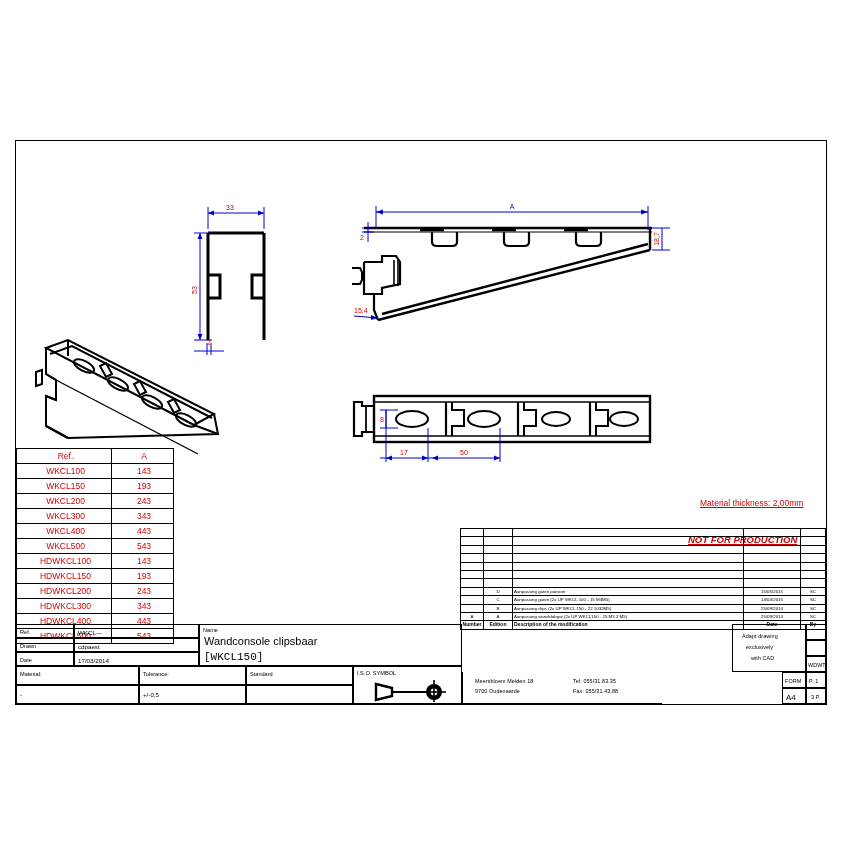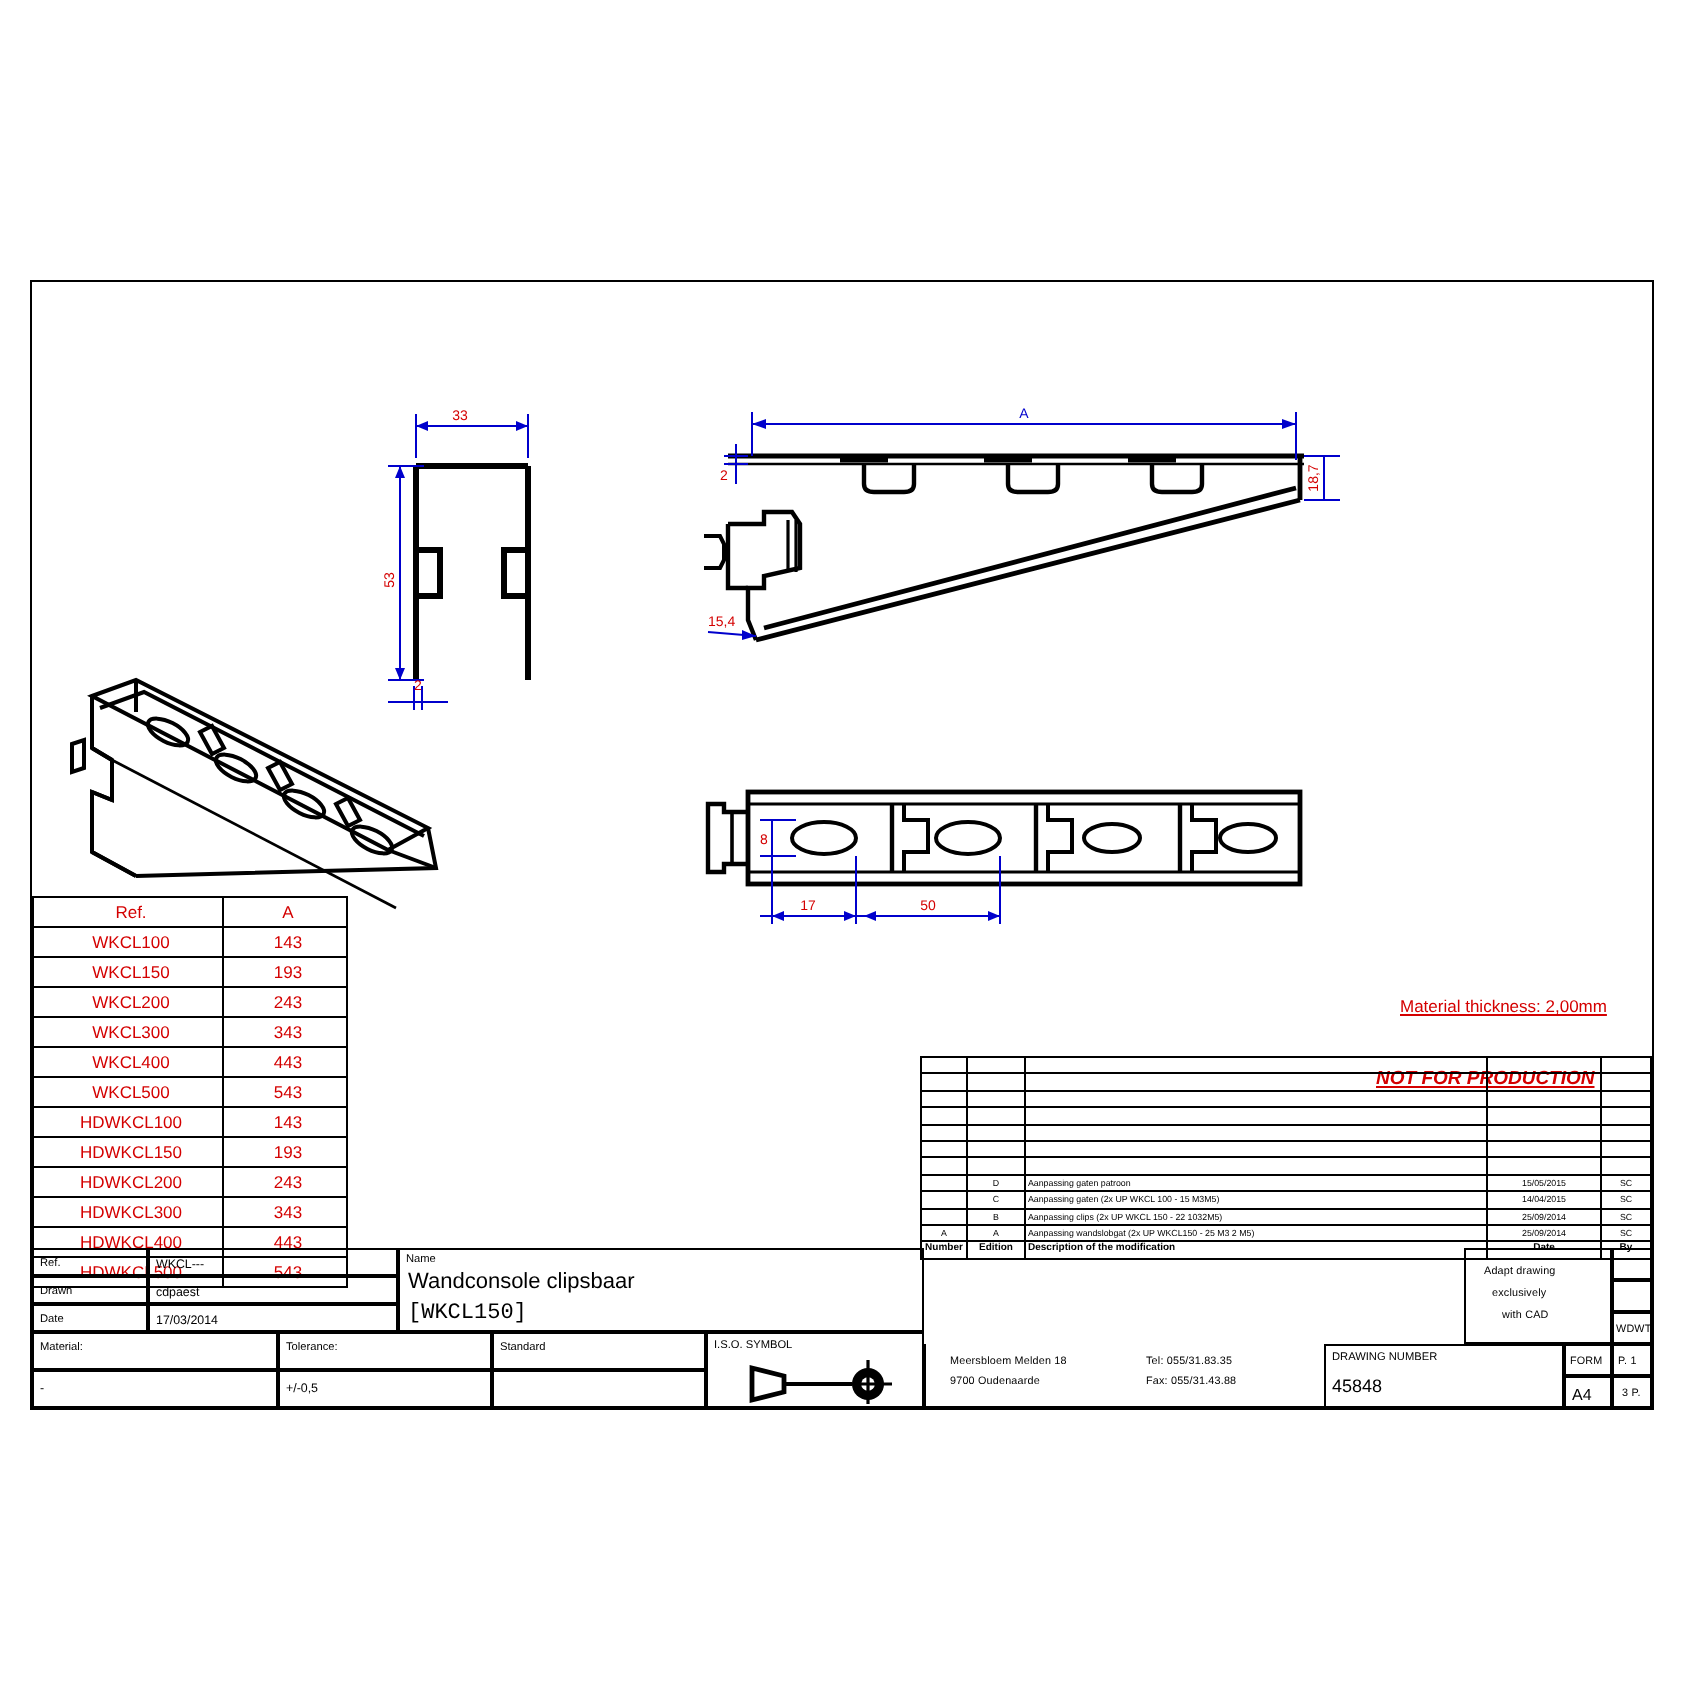--- a/index.html
+++ b/index.html
@@ -452,24 +452,20 @@
       <span class="tiny" style="position:absolute;left:13px;top:19px;">exclusively</span>
       <span class="tiny" style="position:absolute;left:18px;top:30px;">with CAD</span>
     </div>
 
     <div class="tbcell" style="left:790px;top:0;width:20px;height:16px;"></div>
     <div class="tbcell" style="left:790px;top:16px;width:20px;height:16px;"></div>
     <div class="tbcell" style="left:790px;top:32px;width:20px;height:16px;">
       <span class="tiny" style="position:absolute;left:1px;top:5px;">WDWT</span>
     </div>
 
-    <div class="tbcell" style="left:646px;top:48px;width:120px;height:32px;">
-      <span class="lbl" style="left:3px;top:3px;">DRAWING NUMBER</span>
-      <span style="position:absolute;left:3px;top:15px;font-size:9px;">45848</span>
-    </div>
     <div class="tbcell" style="left:766px;top:48px;width:24px;height:16px;">
       <span class="tiny" style="position:absolute;left:2px;top:5px;">FORM</span>
     </div>
     <div class="tbcell" style="left:766px;top:64px;width:24px;height:16px;">
       <span style="position:absolute;left:3px;top:4px;font-size:8px;">A4</span>
     </div>
     <div class="tbcell" style="left:790px;top:48px;width:20px;height:16px;">
       <span class="tiny" style="position:absolute;left:2px;top:5px;">P. 1</span>
     </div>
     <div class="tbcell" style="left:790px;top:64px;width:20px;height:16px;">

